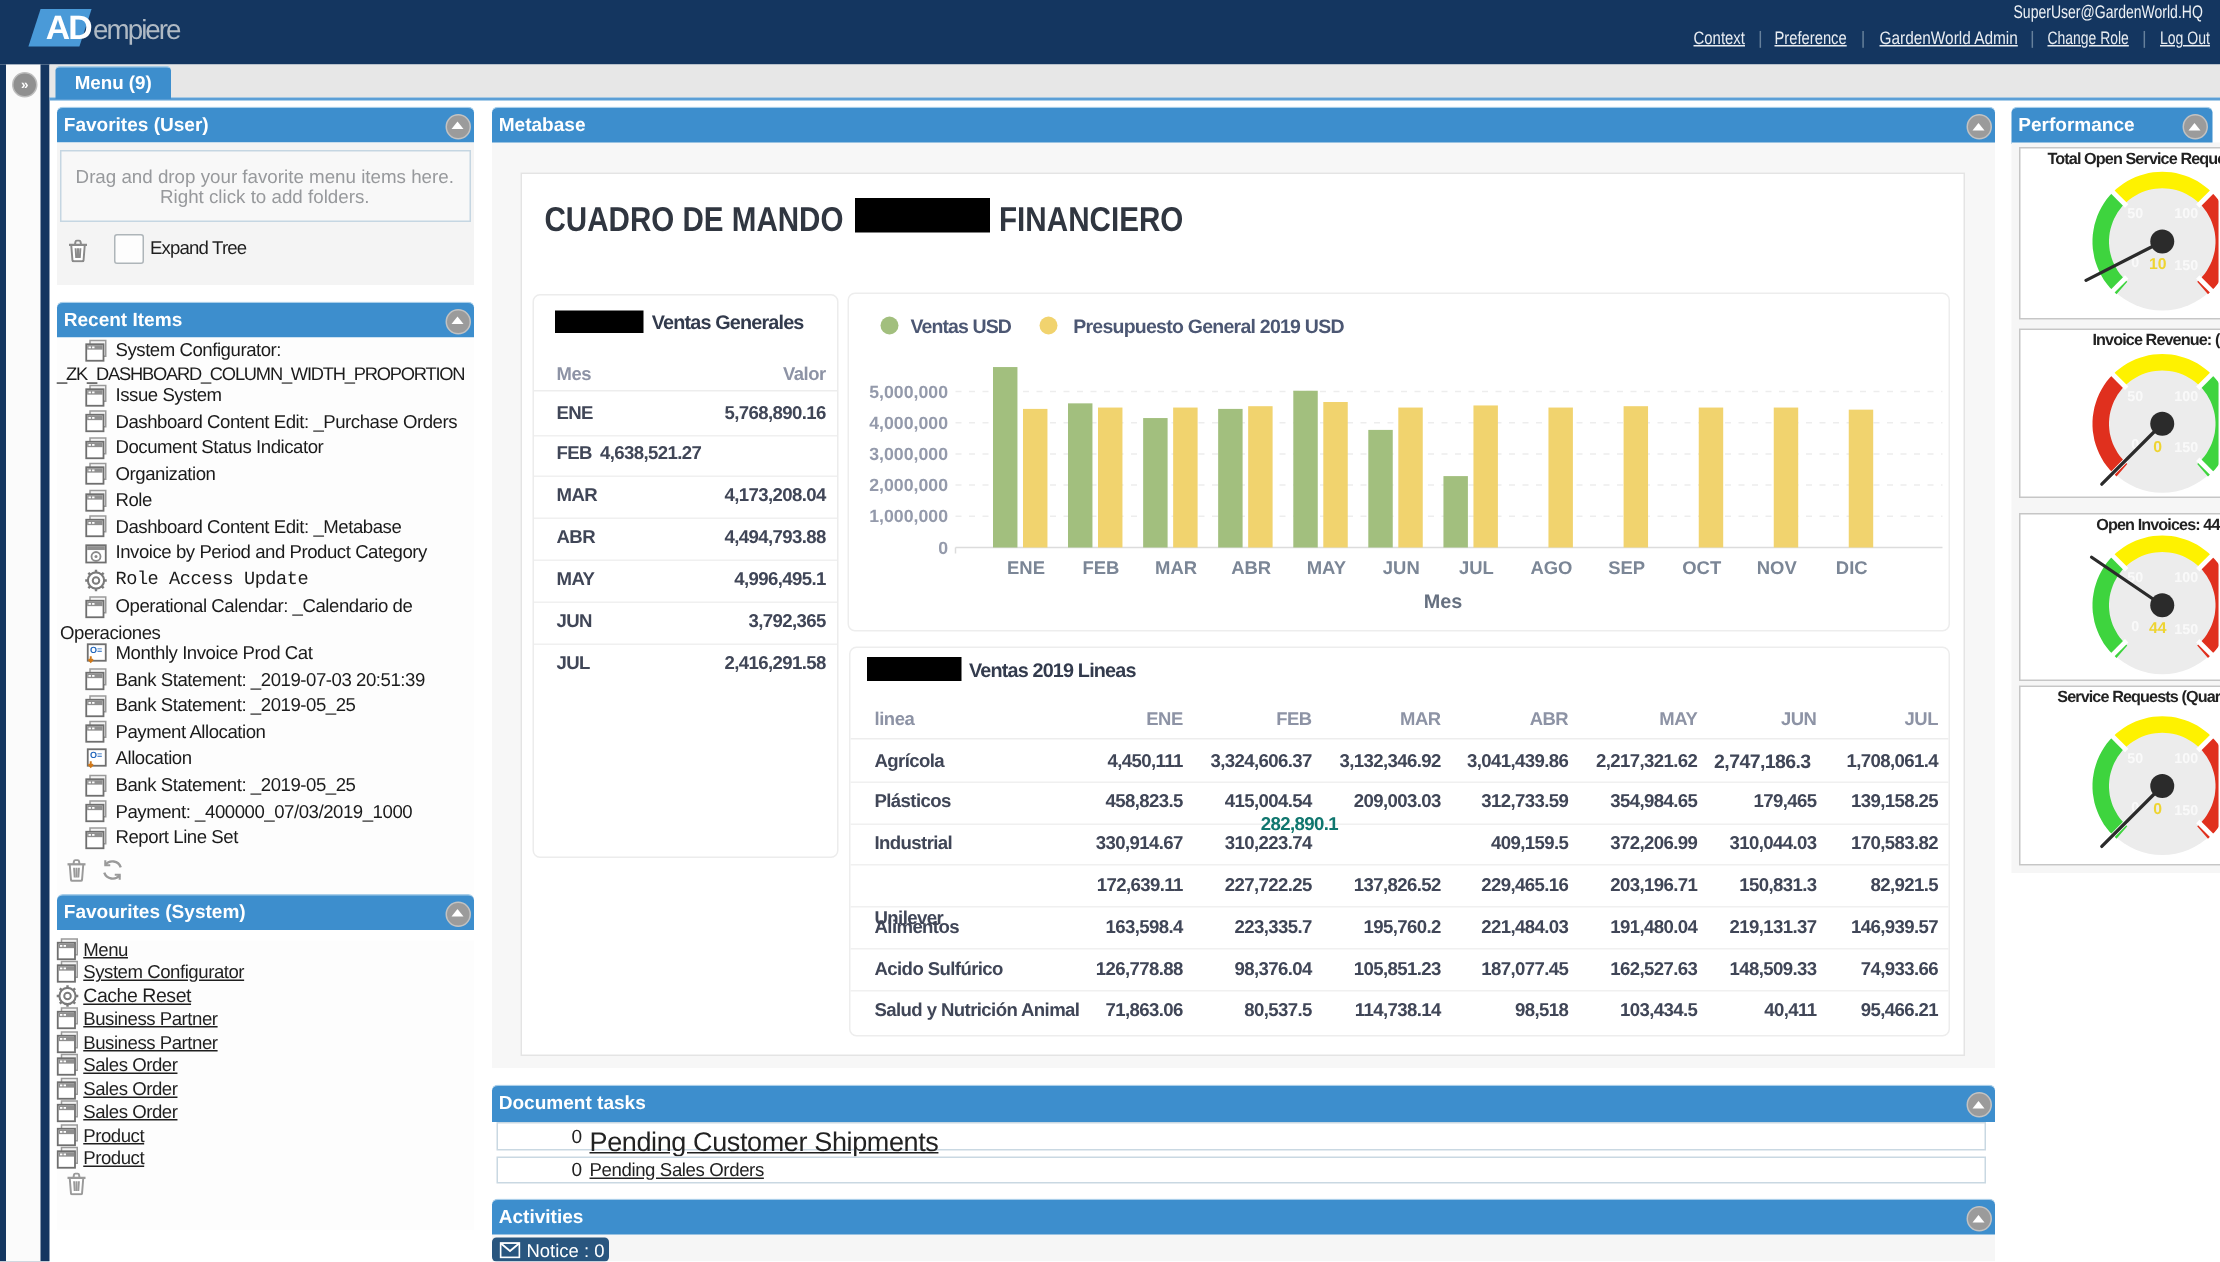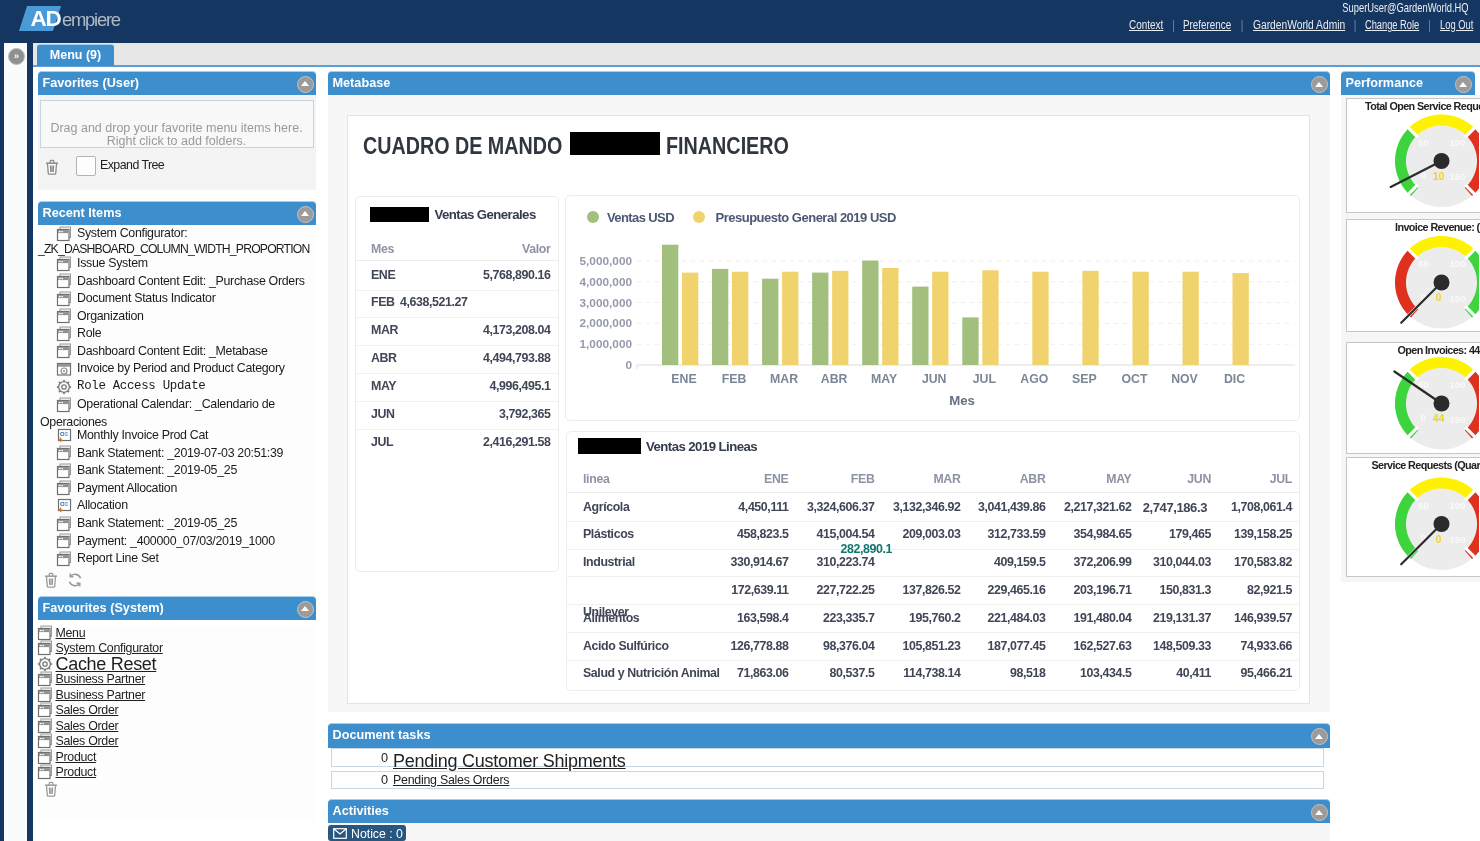--- a/index.html
+++ b/index.html
@@ -54,21 +54,21 @@
 <div class="abs" id="westBtn">»</div>
 <div class="abs" id="tabrow"></div>
 <div class="abs" id="tabline"></div>
 <div class="abs" id="tab1">Menu (9)</div>
 
 <div class="abs ph" style="left:38px;top:71px;width:278px;height:23px;">
     <span class="t">Favorites (User)</span>
     <span class="cbtn" style="right:2.5px;top:3.5px;"></span>
   </div>
 <div class="abs" style="left:38px;top:95px;width:278px;height:95px;background:#f4f4f4;"></div>
-<div class="abs" style="left:39.5px;top:99.5px;width:274px;height:48px;box-sizing:border-box;background:#f8f8f8;border:1px solid #c5d6e2;color:#97999c;font-size:12.5px;text-align:center;padding-top:21px;line-height:13.5px;">Drag and drop your favorite menu items here.<br>Right click to add folders.</div>
+<div class="abs" style="left:39.5px;top:99.5px;width:274px;height:48px;box-sizing:border-box;background:#f8f8f8;border:1px solid #c5d6e2;color:#97999c;font-size:12.5px;text-align:center;padding-top:11px;line-height:13.5px;">Drag and drop your favorite menu items here.<br>Right click to add folders.</div>
 <svg class="abs" style="left:45px;top:159px;" width="14" height="16" viewBox="0 0 14 16">
     <g fill="none" stroke="#8a8a8a" stroke-width="1.3">
       <path d="M2.5 4.5 L3.3 14.5 Q3.4 15.2 4.1 15.2 L9.9 15.2 Q10.6 15.2 10.7 14.5 L11.5 4.5" fill="#fff"></path>
       <path d="M1 4.2 L13 4.2" stroke-width="1.5"></path>
       <path d="M5 4 L5.3 2.2 Q5.4 1.4 6.2 1.4 L7.8 1.4 Q8.6 1.4 8.7 2.2 L9 4"></path>
       <path d="M5.4 6.5 L5.8 13"></path>
       <path d="M7 6.5 L7 13"></path>
       <path d="M8.6 6.5 L8.2 13"></path>
     </g>
   </svg>
@@ -218,21 +218,21 @@
     <use href="#i-win"></use>
   </svg>
 <div class="abs" style="left:55.5px;top:624.5px;height:16px;line-height:16px;font-size:12.4px;letter-spacing:-0.3px;color:#1f1f1f;text-decoration:underline;white-space:nowrap;">Menu</div>
 <svg class="abs" style="left:37px;top:640px" width="16" height="16">
     <use href="#i-win"></use>
   </svg>
 <div class="abs" style="left:55.5px;top:640px;height:16px;line-height:16px;font-size:12.4px;letter-spacing:-0.3px;color:#1f1f1f;text-decoration:underline;white-space:nowrap;">System Configurator</div>
 <svg class="abs" style="left:37px;top:655.5px" width="16" height="16">
     <use href="#i-gear"></use>
   </svg>
-<div class="abs" style="left:55.5px;top:655.5px;height:16px;line-height:16px;font-size:18px;letter-spacing:-0.3px;color:#1f1f1f;text-decoration:underline;white-space:nowrap;">Cache Reset</div>
+<div class="abs" style="left:55.5px;top:655.5px;height:16px;line-height:16px;font-size:13px;letter-spacing:-0.3px;color:#1f1f1f;text-decoration:underline;white-space:nowrap;">Cache Reset</div>
 <svg class="abs" style="left:37px;top:671px" width="16" height="16">
     <use href="#i-win"></use>
   </svg>
 <div class="abs" style="left:55.5px;top:671px;height:16px;line-height:16px;font-size:12.4px;letter-spacing:-0.3px;color:#1f1f1f;text-decoration:underline;white-space:nowrap;">Business Partner</div>
 <svg class="abs" style="left:37px;top:686.5px" width="16" height="16">
     <use href="#i-win"></use>
   </svg>
 <div class="abs" style="left:55.5px;top:686.5px;height:16px;line-height:16px;font-size:12.4px;letter-spacing:-0.3px;color:#1f1f1f;text-decoration:underline;white-space:nowrap;">Business Partner</div>
 <svg class="abs" style="left:37px;top:702px" width="16" height="16">
     <use href="#i-win"></use>

